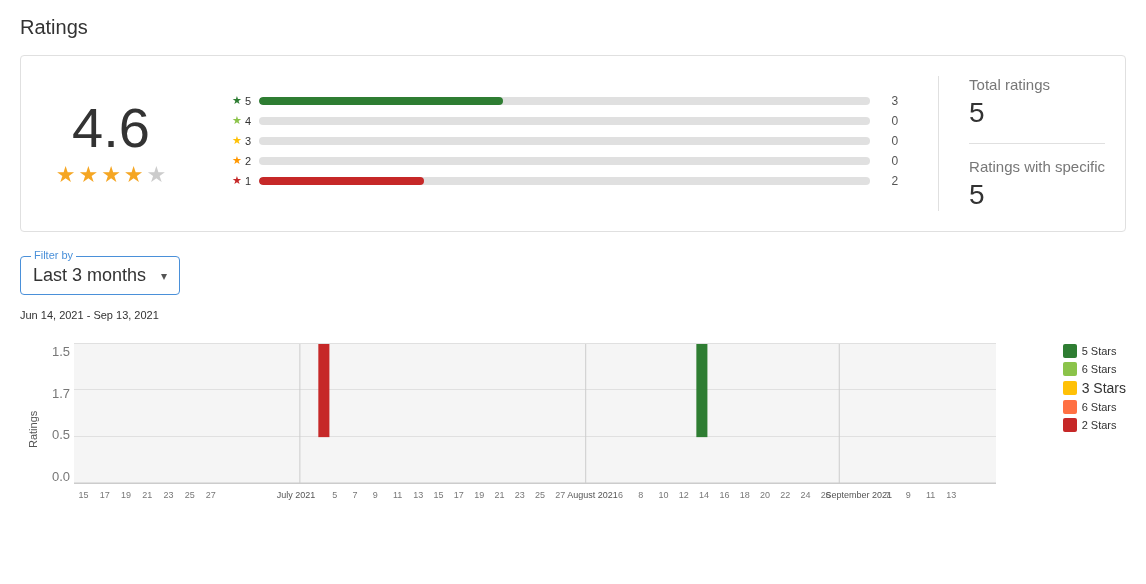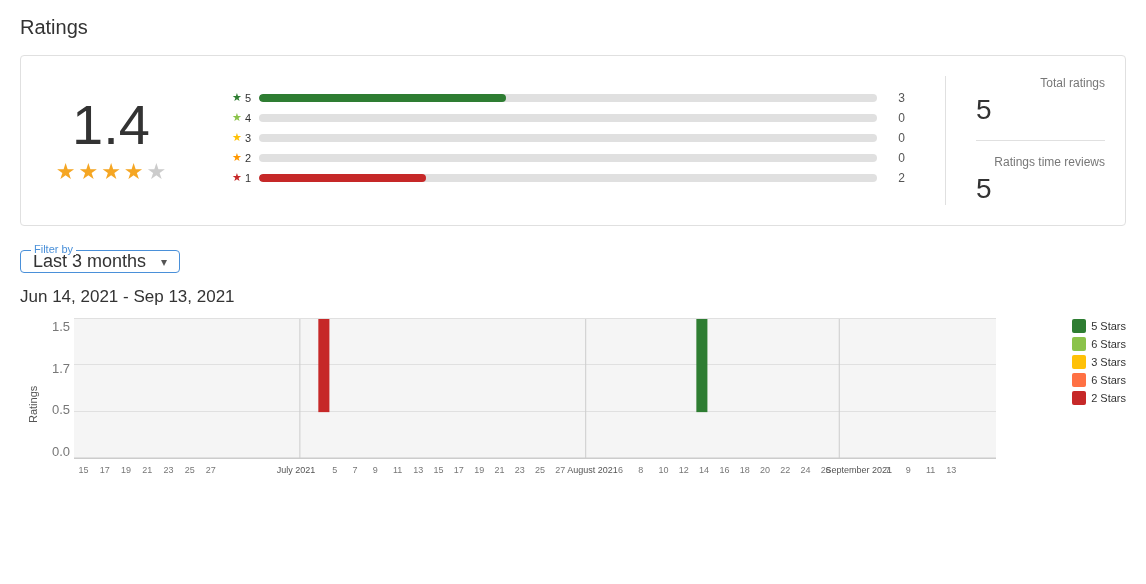--- a/index.html
+++ b/index.html
@@ -35,33 +35,33 @@
     .bar-track { flex: 1; height: 8px; background: #e0e0e0; border-radius: 4px; overflow: hidden; }
     .bar-fill { height: 100%; border-radius: 4px; }
     .bar-count { width: 20px; text-align: right; font-size: 12px; color: #555; }
 
     
     .totals {
       min-width: 160px;
       border-left: 1px solid #e0e0e0;
       padding-left: 30px;
     }
-    .total-label { font-size: 12px; color: #777; margin-bottom: 4px; text-align: right; }
+    .total-label { font-size: 15px; color: #777; margin-bottom: 4px; }
     .total-value { font-size: 28px; font-weight: 400; color: #333; }
     .totals-divider { border: none; border-top: 1px solid #e0e0e0; margin: 14px 0; }
 
     
     .section-title { font-size: 15px; font-weight: 600; margin-bottom: 6px; }
     .section-subtitle { font-size: 12px; color: #e67e22; margin-bottom: 14px; }
 
     
     .filter-box {
       border: 1px solid #4a90d9;
       border-radius: 4px;
-      padding: 0 12px;
+      padding: 8px 12px;
       display: inline-flex;
       align-items: center;
       gap: 8px;
       position: relative;
       min-width: 160px;
       cursor: pointer;
       margin-bottom: 14px;
     }
     .filter-label-top {
       position: absolute;
@@ -69,21 +69,21 @@
       left: 10px;
       background: #fff;
       font-size: 11px;
       color: #4a90d9;
       padding: 0 3px;
     }
     .filter-value { font-size: 18px; color: #333; flex: 1; }
     .chevron { font-size: 12px; color: #555; }
 
     
-    .date-range { font-size: 17px; font-weight: 500; margin-bottom: 12px; color: #333; }
+    .date-range { font-size: 11px; font-weight: 500; margin-bottom: 23px; color: #333; }
 
     
     .chart-container { position: relative; width: 100%; }
     .chart-area {
       display: flex;
       align-items: stretch;
       gap: 0;
     }
     .y-axis-label {
       display: flex;
@@ -154,21 +154,21 @@
     .x-labels-svg { width: 100%; height: 30px; }
   </style>
 </head>
 <body>
 
 <div class="page">
   <div class="page-title">Ratings</div>
 
   <div class="ratings-card">
     <div class="avg-score">
-      <div class="avg-number">1.4</div>
+      <div class="avg-number">4.6</div>
       <div class="stars">
         <span class="star full">★</span>
         <span class="star full">★</span>
         <span class="star full">★</span>
         <span class="star half">★</span>
         <span class="star empty">★</span>
       </div>
     </div>
 
     <div class="bar-rows" id="bar-rows">
@@ -221,21 +221,21 @@
       <div class="bar-fill" style="width:27%; background:#c62828;"></div>
     </div>
     <div class="bar-count">2</div>
   </div>
       </div>
 
     <div class="totals">
       <div class="total-label">Total ratings</div>
       <div class="total-value">5</div>
       <hr class="totals-divider">
-      <div class="total-label">Ratings time reviews</div>
+      <div class="total-label">Ratings with specific</div>
       <div class="total-value">5</div>
     </div>
   </div>
 
   <div>
 
     <div class="filter-box">
       <span class="filter-label-top">Filter by</span>
       <span class="filter-value">Last 3 months</span>
       <span class="chevron">▾</span>
@@ -328,21 +328,21 @@
             <div class="legend-item">
     <div class="legend-dot" style="background:#2e7d32;"></div>
     <span style="font-size:11px;">5 Stars</span>
   </div>
             <div class="legend-item">
     <div class="legend-dot" style="background:#8bc34a;"></div>
     <span style="font-size:11px;">6 Stars</span>
   </div>
             <div class="legend-item">
     <div class="legend-dot" style="background:#ffc107;"></div>
-    <span style="font-size:11px;">3 Stars</span>
+    <span style="font-size:14px;">3 Stars</span>
   </div>
             <div class="legend-item">
     <div class="legend-dot" style="background:#ff7043;"></div>
     <span style="font-size:11px;">6 Stars</span>
   </div>
             <div class="legend-item">
     <div class="legend-dot" style="background:#c62828;"></div>
     <span style="font-size:11px;">2 Stars</span>
   </div>
           </div>

